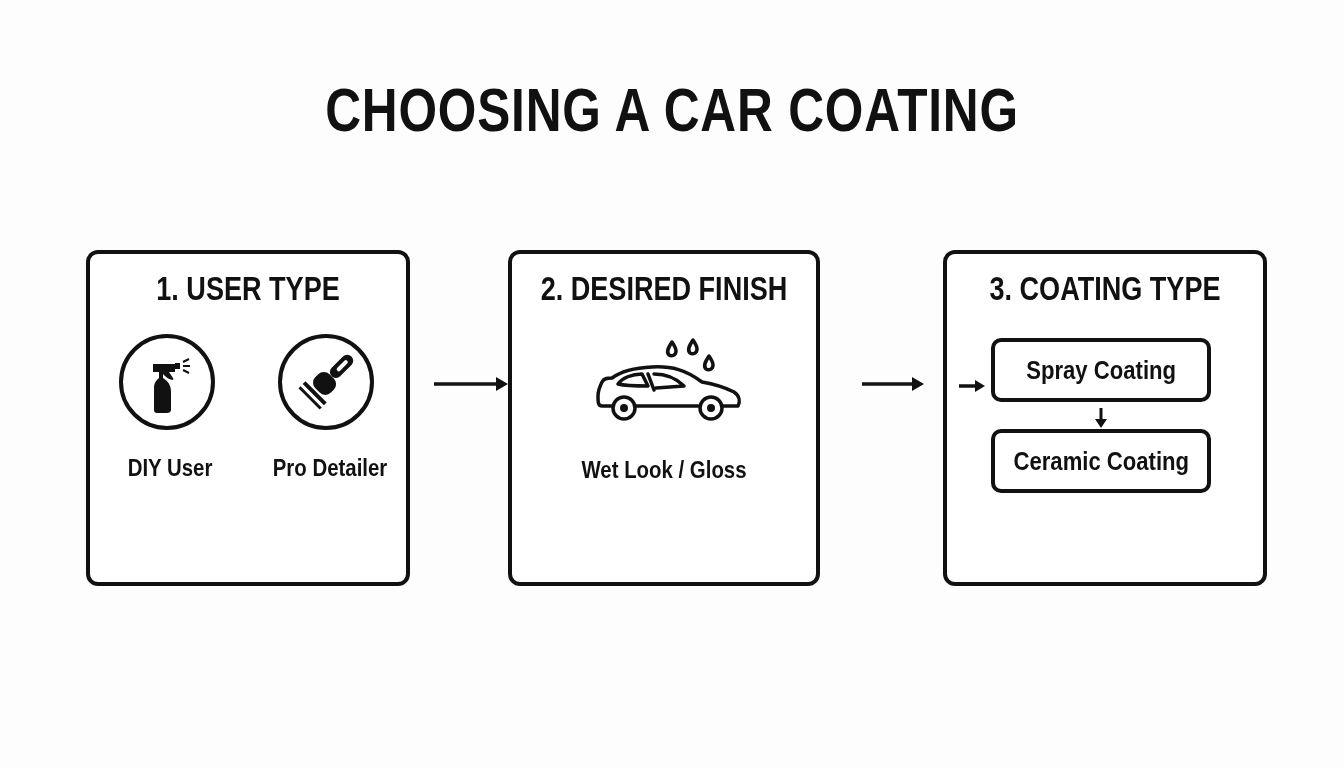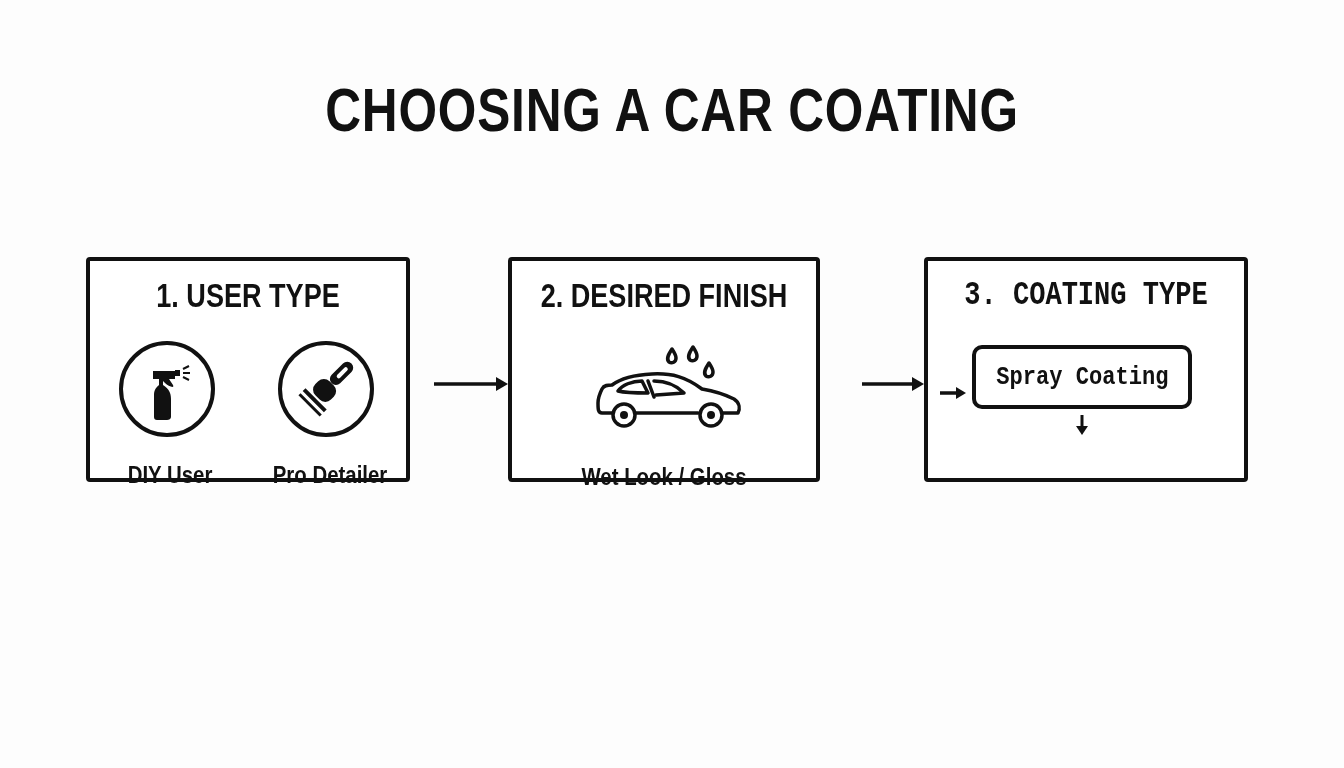--- a/index.html
+++ b/index.html
@@ -11,25 +11,24 @@
       position: relative;
     }
     .title {
       position: absolute; left: 0; width: 1344px; top: 78px;
       text-align: center;
       font-size: 62px; font-weight: bold; letter-spacing: 1px;
       transform: scaleX(0.8); transform-origin: center;
       line-height: 64px;
     }
     .box {
-      position: absolute; top: 250px; height: 225px;
+      position: absolute; top: 250px; height: 336px;
       box-sizing: border-box;
-      border: 4px solid #111; border-radius: 4px;
+      border: 4px solid #111; border-radius: 12px;
       background: #fff;
-      margin-top: 7px;
     }
     .box-heading {
       position: absolute; left: 0; right: 0; top: 16px;
       text-align: center; font-weight: bold; font-size: 33px;
       transform: scaleX(0.82); transform-origin: center;
       white-space: nowrap;
     }
     .label {
       position: absolute; font-weight: bold; font-size: 24px;
       transform: scaleX(0.85); white-space: nowrap; text-align: center;
@@ -108,30 +107,33 @@
   </svg>
 
   <div class="label" style="left:0; right:0; top:202px;">Wet Look / Gloss</div>
 </div>
 
 <svg class="arrow" style="left:860px; top:374px;" width="70" height="20" viewBox="0 0 70 20">
   <line x1="2" y1="10" x2="56" y2="10" stroke="#111" stroke-width="3.5"></line>
   <path d="M52 3 L64 10 L52 17 Z" fill="#111"></path>
 </svg>
 
-<div class="box" style="left:924px; width:324px;font-family:Liberation Mono, monospace;">
+<div class="box" style="left:943px; width:324px;">
   <div class="box-heading">3. COATING TYPE</div>
 
   <svg class="arrow" style="left:10px; top:124px;" width="32" height="16" viewBox="0 0 32 16">
     <line x1="2" y1="8" x2="22" y2="8" stroke="#111" stroke-width="3.5"></line>
     <path d="M18 2 L28 8 L18 14 Z" fill="#111"></path>
   </svg>
 
   <div class="subbox" style="left:44px; top:84px; width:220px; height:64px;">
     <span>Spray Coating</span>
   </div>
 
   <svg class="arrow" style="left:146px; top:153px;" width="16" height="24" viewBox="0 0 16 24">
     <line x1="8" y1="1" x2="8" y2="14" stroke="#111" stroke-width="3"></line>
     <path d="M2 12 L8 21 L14 12 Z" fill="#111"></path>
   </svg>
 
+  <div class="subbox" style="left:44px; top:175px; width:220px; height:64px;">
+    <span>Ceramic Coating</span>
+  </div>
 </div>
 
 </body></html>

